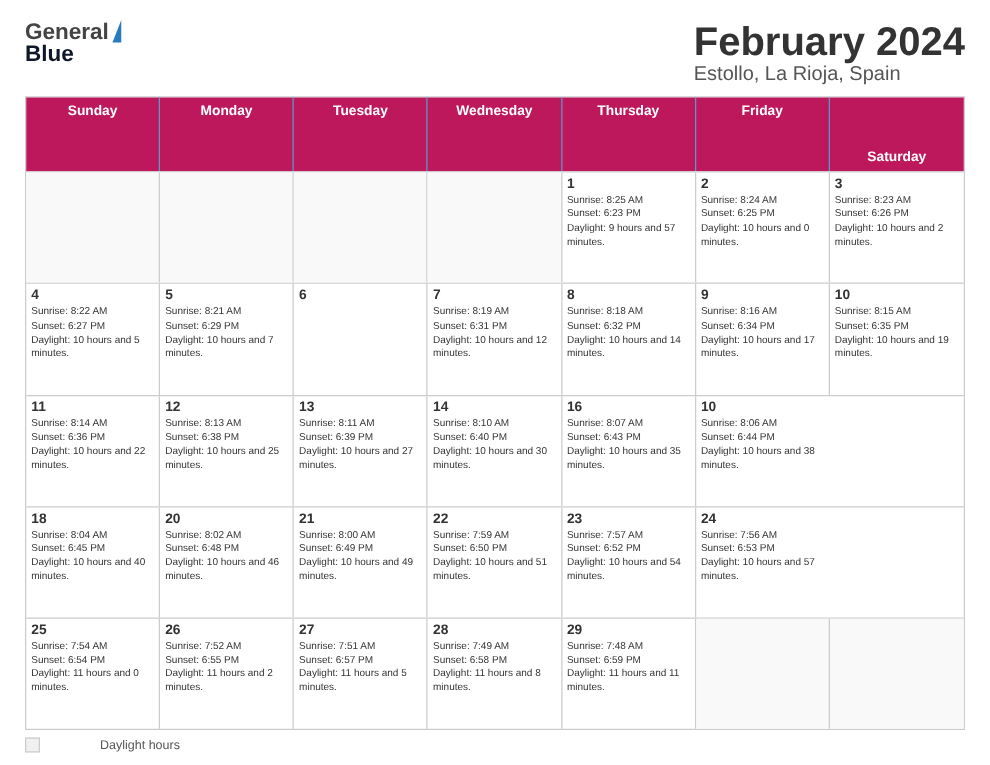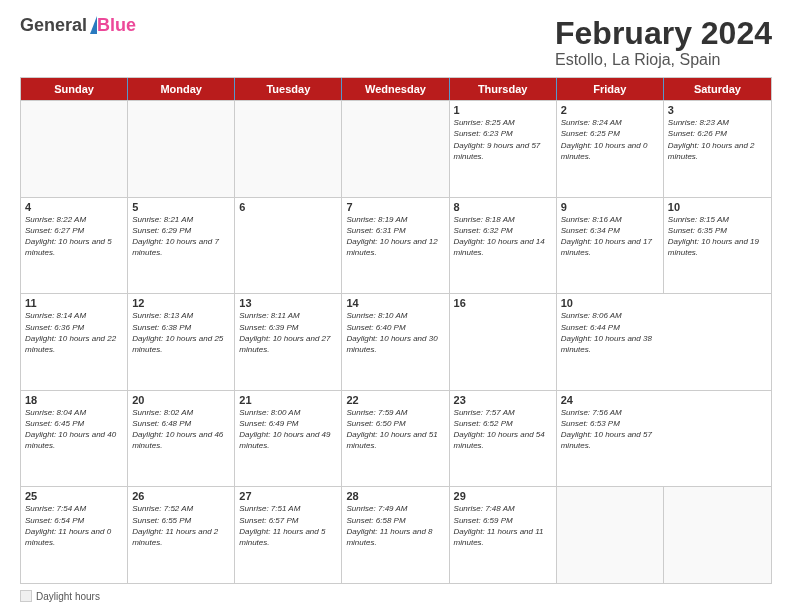--- a/index.html
+++ b/index.html
@@ -38,31 +38,31 @@
     }
     .calendar {
       flex: 1;
       display: flex;
       flex-direction: column;
       border: 1px solid #ccc;
     }
     .cal-header {
       display: grid;
       grid-template-columns: repeat(7, 1fr);
-      background: #b91c1c;
+      background: #be185d;
     }
     .cal-header-cell {
       color: #fff;
       font-size: 11px;
       font-weight: bold;
       text-align: center;
       padding: 5px 2px;
       border-right: 1px solid #5599cc;
     }
-    .cal-header-cell:last-child { border-right: none; }
+    .cal-header-cell:last-child { border-right: none; margin-top: 37px; }
     .cal-body {
       flex: 1;
       display: flex;
       flex-direction: column;
     }
     .cal-row {
       display: grid;
       grid-template-columns: repeat(7, 1fr);
       flex: 1;
       border-top: 1px solid #ccc;
@@ -82,40 +82,40 @@
       font-size: 11px;
       font-weight: bold;
       color: #333;
       display: block;
       margin-bottom: 1px;
     }
     .day-info {
       font-size: 8px;
       color: #333;
       line-height: 1.4;
-      font-style: italic;
     }
     .footer {
       display: flex;
       align-items: center;
       margin-top: 6px;
       font-size: 10px;
       color: #555;
+      gap: 44px;
     }
     .footer-dot {
       width: 12px;
       height: 12px;
       background: #f0f0f0;
       border: 1px solid #ccc;
       display: inline-block;
       margin-right: 4px;
     }
     .logo-wrapper {
       display: flex;
-      flex-direction: row;
+      flex-direction: column;
       line-height: 1;
     }
     .logo-line1 {
       display: flex;
       align-items: center;
     }
     .logo-text-general {
       font-size: 18px;
       font-weight: bold;
       color: #444;
@@ -125,21 +125,21 @@
       height: 0;
       border-left: 7px solid transparent;
       border-right: 0px solid transparent;
       border-bottom: 18px solid #2a7abf;
       margin-left: 3px;
       display: inline-block;
     }
     .logo-text-blue {
       font-size: 18px;
       font-weight: bold;
-      color: #ec4899;
+      color: #0f172a;
     }
   </style>
 </head>
 <body>
 
 <div class="page">
   <div class="header">
     <div class="logo-wrapper">
       <div class="logo-line1">
         <span class="logo-text-general">General</span>
@@ -223,20 +223,21 @@
           <div class="cal-cell">
             <span class="day-number">13</span>
             <div class="day-info">Sunrise: 8:11 AM<br>Sunset: 6:39 PM<br>Daylight: 10 hours and 27 minutes.</div>
           </div>
           <div class="cal-cell">
             <span class="day-number">14</span>
             <div class="day-info">Sunrise: 8:10 AM<br>Sunset: 6:40 PM<br>Daylight: 10 hours and 30 minutes.</div>
           </div>
           <div class="cal-cell">
             <span class="day-number">16</span>
+            <div class="day-info">Sunrise: 8:07 AM<br>Sunset: 6:43 PM<br>Daylight: 10 hours and 35 minutes.</div>
           </div>
           <div class="cal-cell">
             <span class="day-number">10</span>
             <div class="day-info">Sunrise: 8:06 AM<br>Sunset: 6:44 PM<br>Daylight: 10 hours and 38 minutes.</div>
           </div>
         </div>
         <div class="cal-row">
           <div class="cal-cell">
             <span class="day-number">18</span>
             <div class="day-info">Sunrise: 8:04 AM<br>Sunset: 6:45 PM<br>Daylight: 10 hours and 40 minutes.</div>

